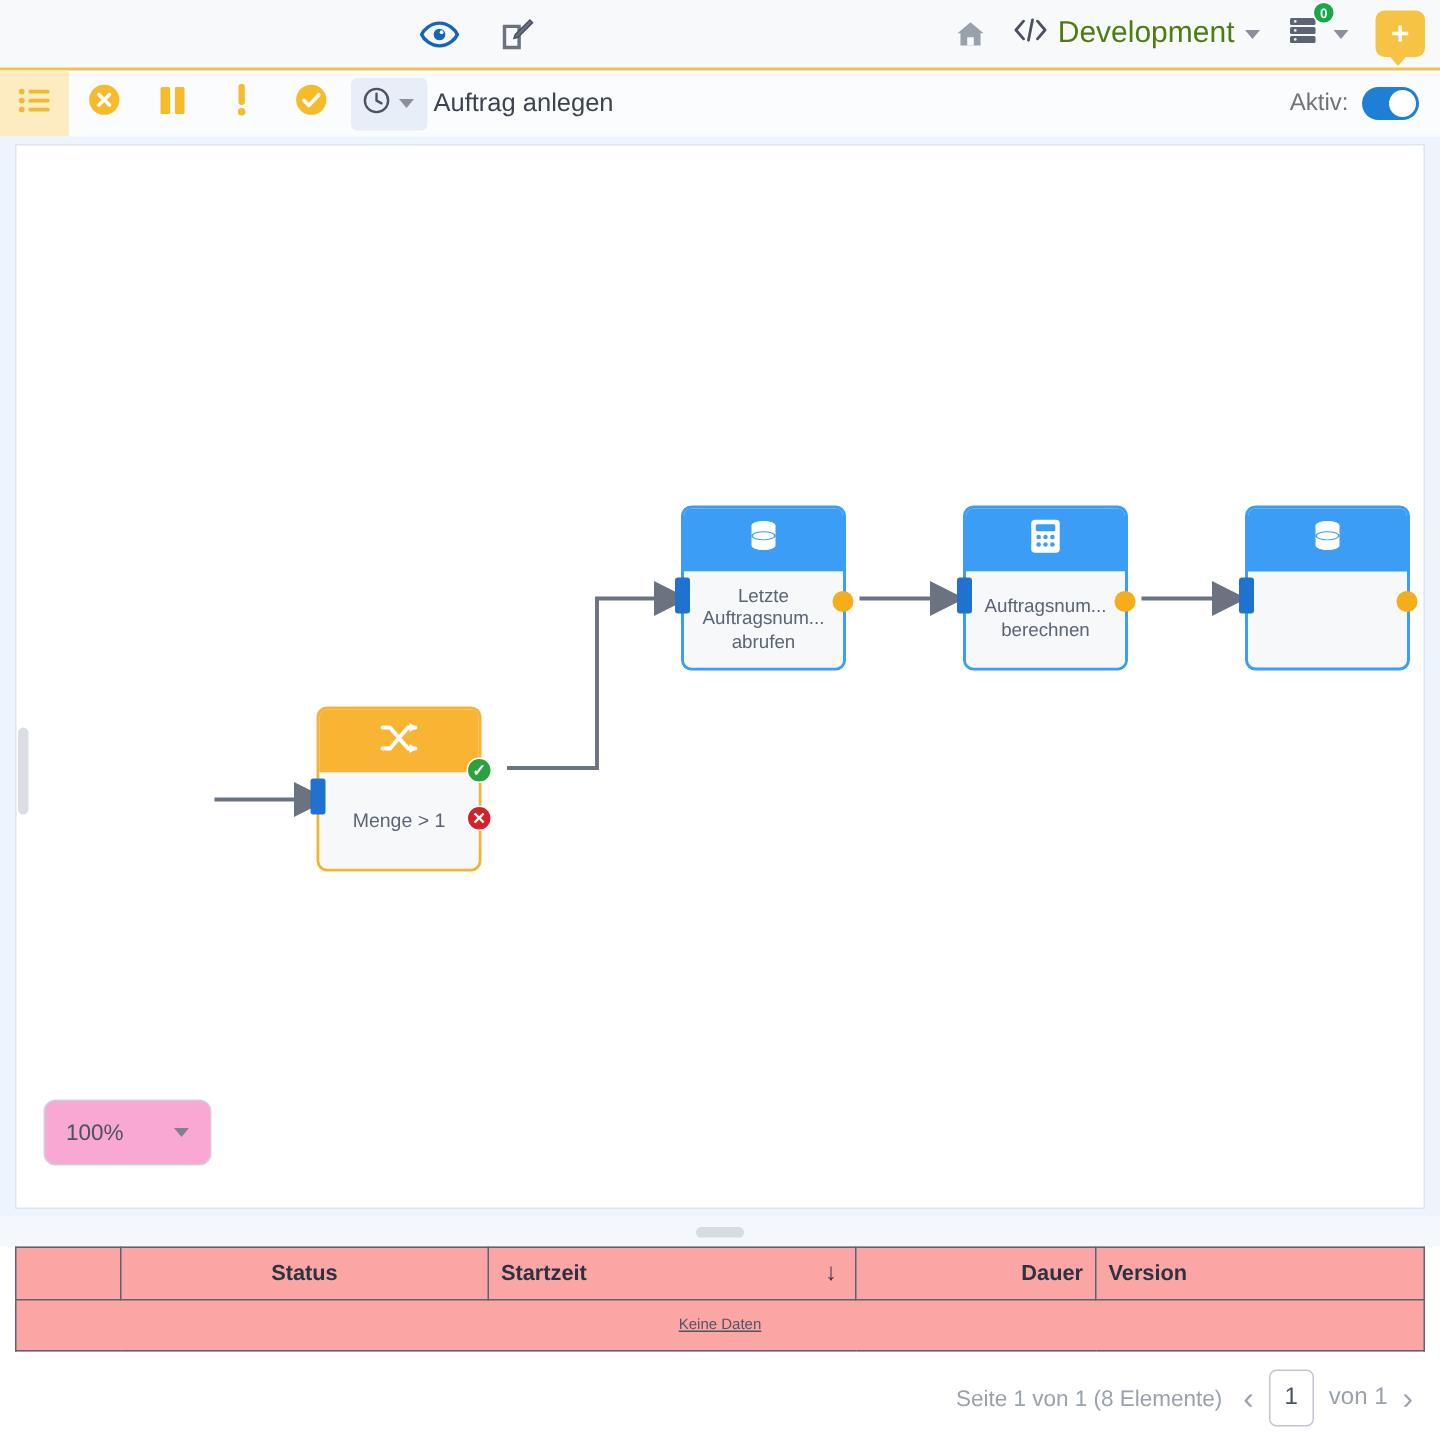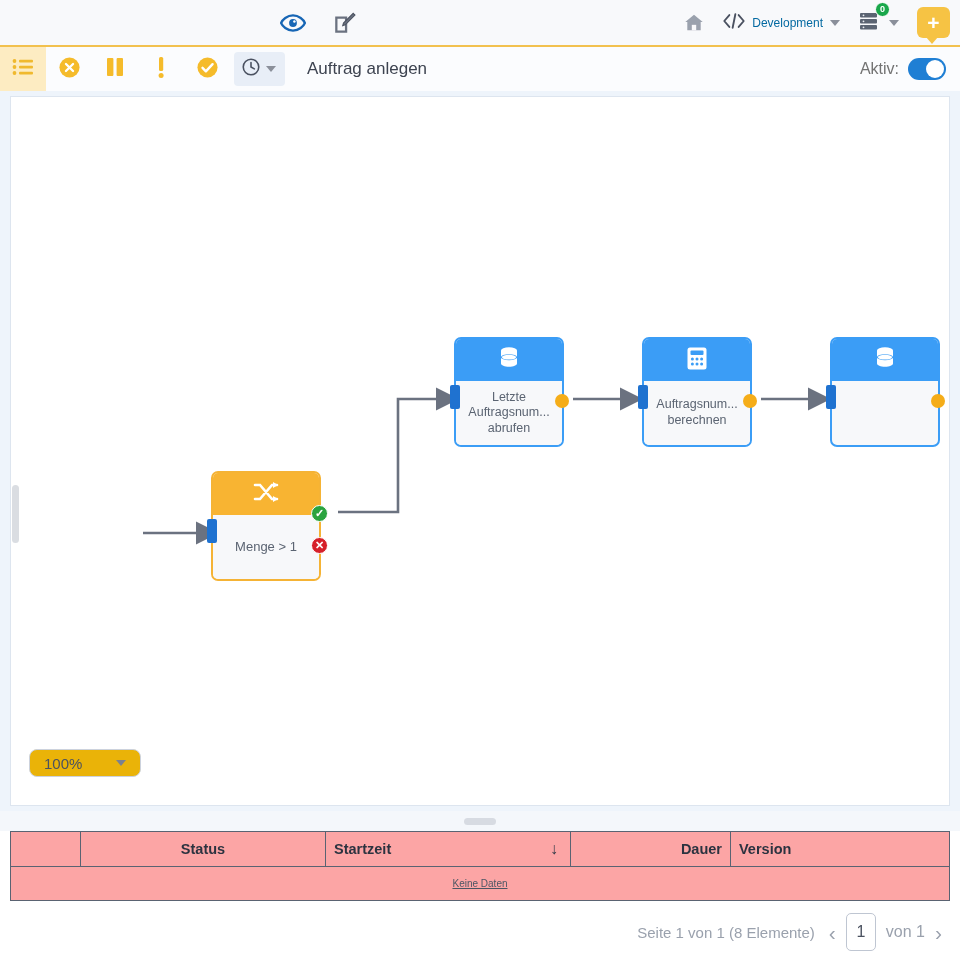--- a/index.html
+++ b/index.html
@@ -24,21 +24,21 @@
   .th-right {
     position: absolute; right: 10px; top: 0;
     height: 45px; display: flex; align-items: center; gap: 18px;
   }
   .icon-btn {
     display: flex; align-items: center; justify-content: center;
     cursor: pointer; background: none; border: none;
   }
   .env-label {
     display: flex; align-items: center; gap: 7px;
-    color: #0369a1; font-size: 12px; cursor: pointer;
+    color: #4d7c0f; font-size: 20px; cursor: pointer;
   }
   .caret-down {
     width: 0; height: 0;
     border-left: 5px solid transparent;
     border-right: 5px solid transparent;
     border-top: 6px solid #8a8f9a;
     display: inline-block;
   }
   .server-wrap { position: relative; display: flex; align-items: center; gap: 5px; cursor: pointer; }
   .server-badge {
@@ -76,21 +76,21 @@
     display: flex; align-items: center; justify-content: center;
     cursor: pointer;
   }
   .tb-item.active { background: #fdecc2; }
   .tb-clock {
     display: flex; align-items: center; gap: 5px;
     background: #e8eef7; border-radius: 4px;
     padding: 5px 9px 5px 7px; margin-left: 4px; cursor: pointer;
   }
   .tb-title {
-    margin-left: 22px; font-size: 17px; color: #3d4350;
+    margin-left: 4px; font-size: 17px; color: #3d4350;
   }
   .tb-right {
     position: absolute; right: 14px; top: 0; height: 44px;
     display: flex; align-items: center; gap: 9px;
   }
   .tb-right-label { font-size: 16px; color: #737373; }
   .toggle {
     width: 38px; height: 22px; border-radius: 11px;
     background: #1f7fd4; position: relative; cursor: pointer;
   }
@@ -159,22 +159,22 @@
     display: flex; align-items: center; justify-content: center;
     color: #fff; font-size: 11px; font-weight: bold; cursor: pointer;
     border: 1.5px solid #fff;
   }
   .port-ok  { background: #2aa33f; }
   .port-err { background: #d6202a; }
 
   
   .zoom-select {
     position: absolute; left: 18px; bottom: 28px;
-    width: 112px; height: 28px;
-    background: #eab308; border: 1px solid #ccd2dd; border-radius: 8px;
+    width: 112px; height: 44px;
+    background: #f9a8d4; border: 1px solid #ccd2dd; border-radius: 8px;
     display: flex; align-items: center; justify-content: space-between;
     padding: 0 14px; cursor: pointer; gap: 23px;
   }
   .zoom-select .zv { font-size: 15px; color: #4b5260; }
   .zoom-caret {
     width: 0; height: 0;
     border-left: 5px solid transparent;
     border-right: 5px solid transparent;
     border-top: 6px solid #7b8190;
   }

